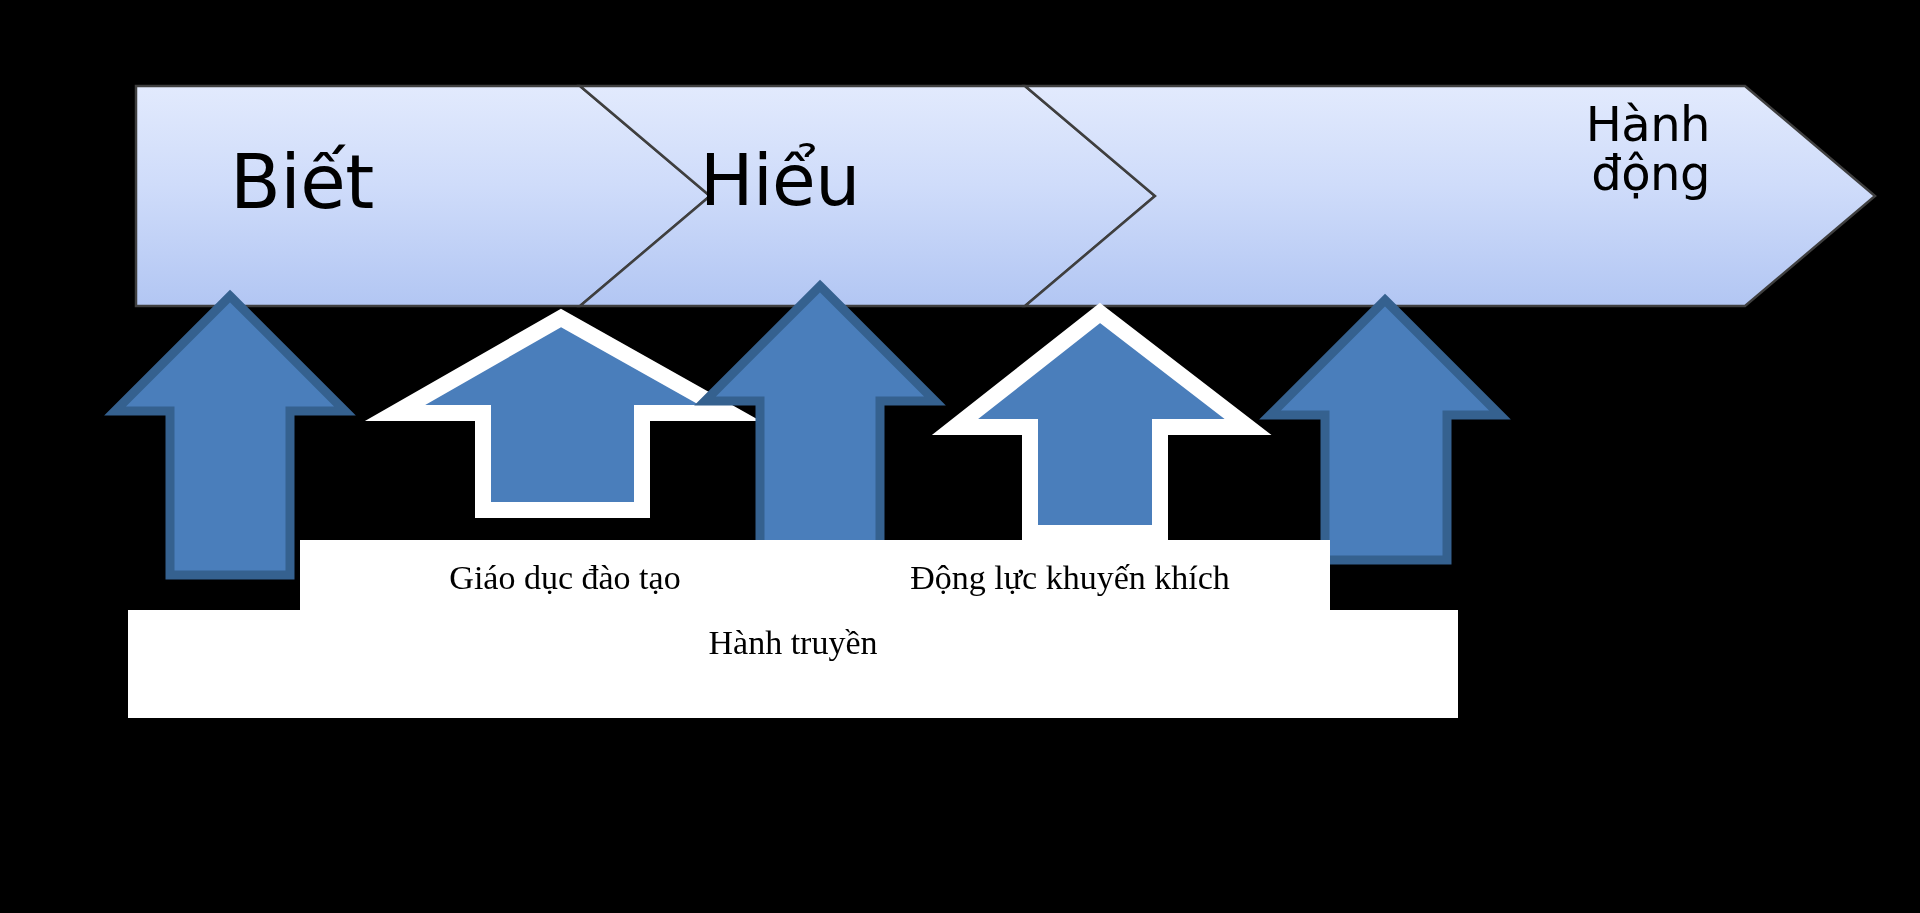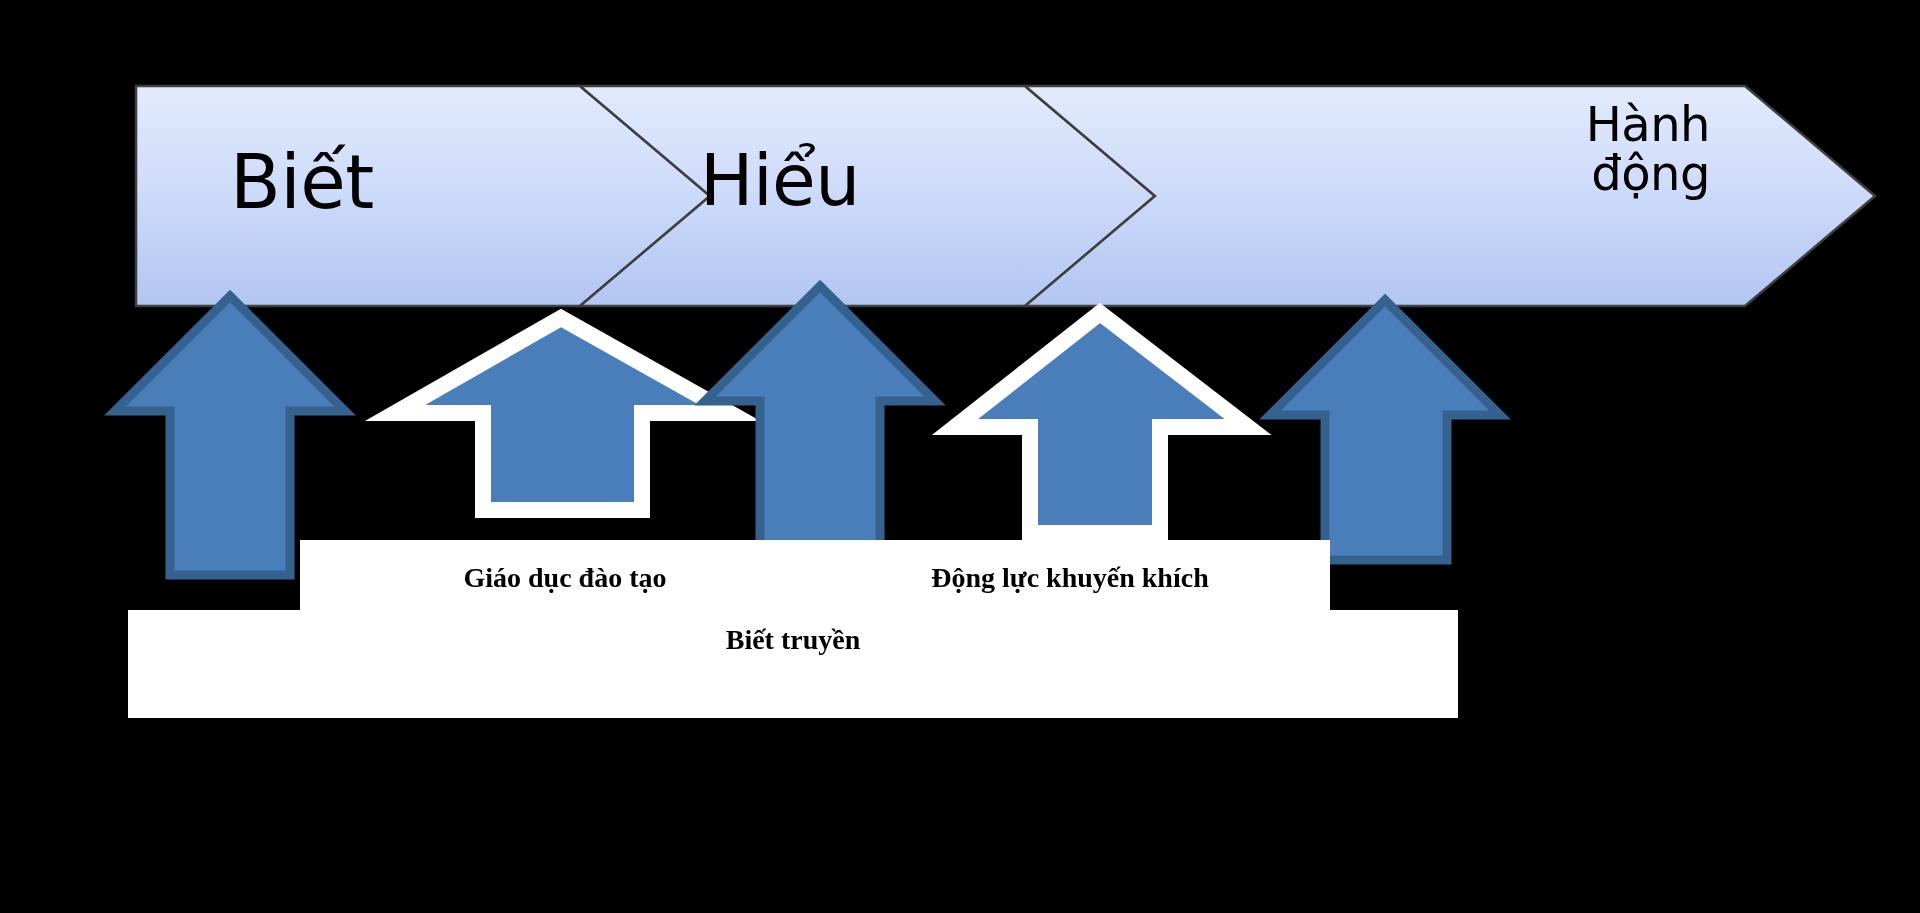--- a/index.html
+++ b/index.html
@@ -43,22 +43,22 @@
   .band {
     position: absolute;
     background: #ffffff;
     display: flex;
     align-items: center;
     justify-content: center;
   }
   .band-text {
     color: #000000;
     font-family: "Liberation Serif", "DejaVu Serif", serif;
-    font-weight: 700;
-    font-size: 28px;
+    font-weight: 400;
+    font-size: 34px;
     white-space: nowrap;
   }
   #band-mid {
     left: 300px;
     top: 540px;
     width: 1030px;
     height: 75px;
     justify-content: flex-start;
   }
   #band-mid .seg {
@@ -132,16 +132,16 @@
   <div class="band" id="band-mid">
     <div class="seg" id="seg-giaoduc">
       <span class="band-text">Giáo dục đào tạo</span>
     </div>
     <div class="seg" id="seg-dongluc">
       <span class="band-text">Động lực khuyến khích</span>
     </div>
   </div>
 
   <div class="band" id="band-bottom">
-    <span class="band-text">Biết truyền</span>
+    <span class="band-text">Hành truyền</span>
   </div>
 
 </div>
 
 </body></html>

